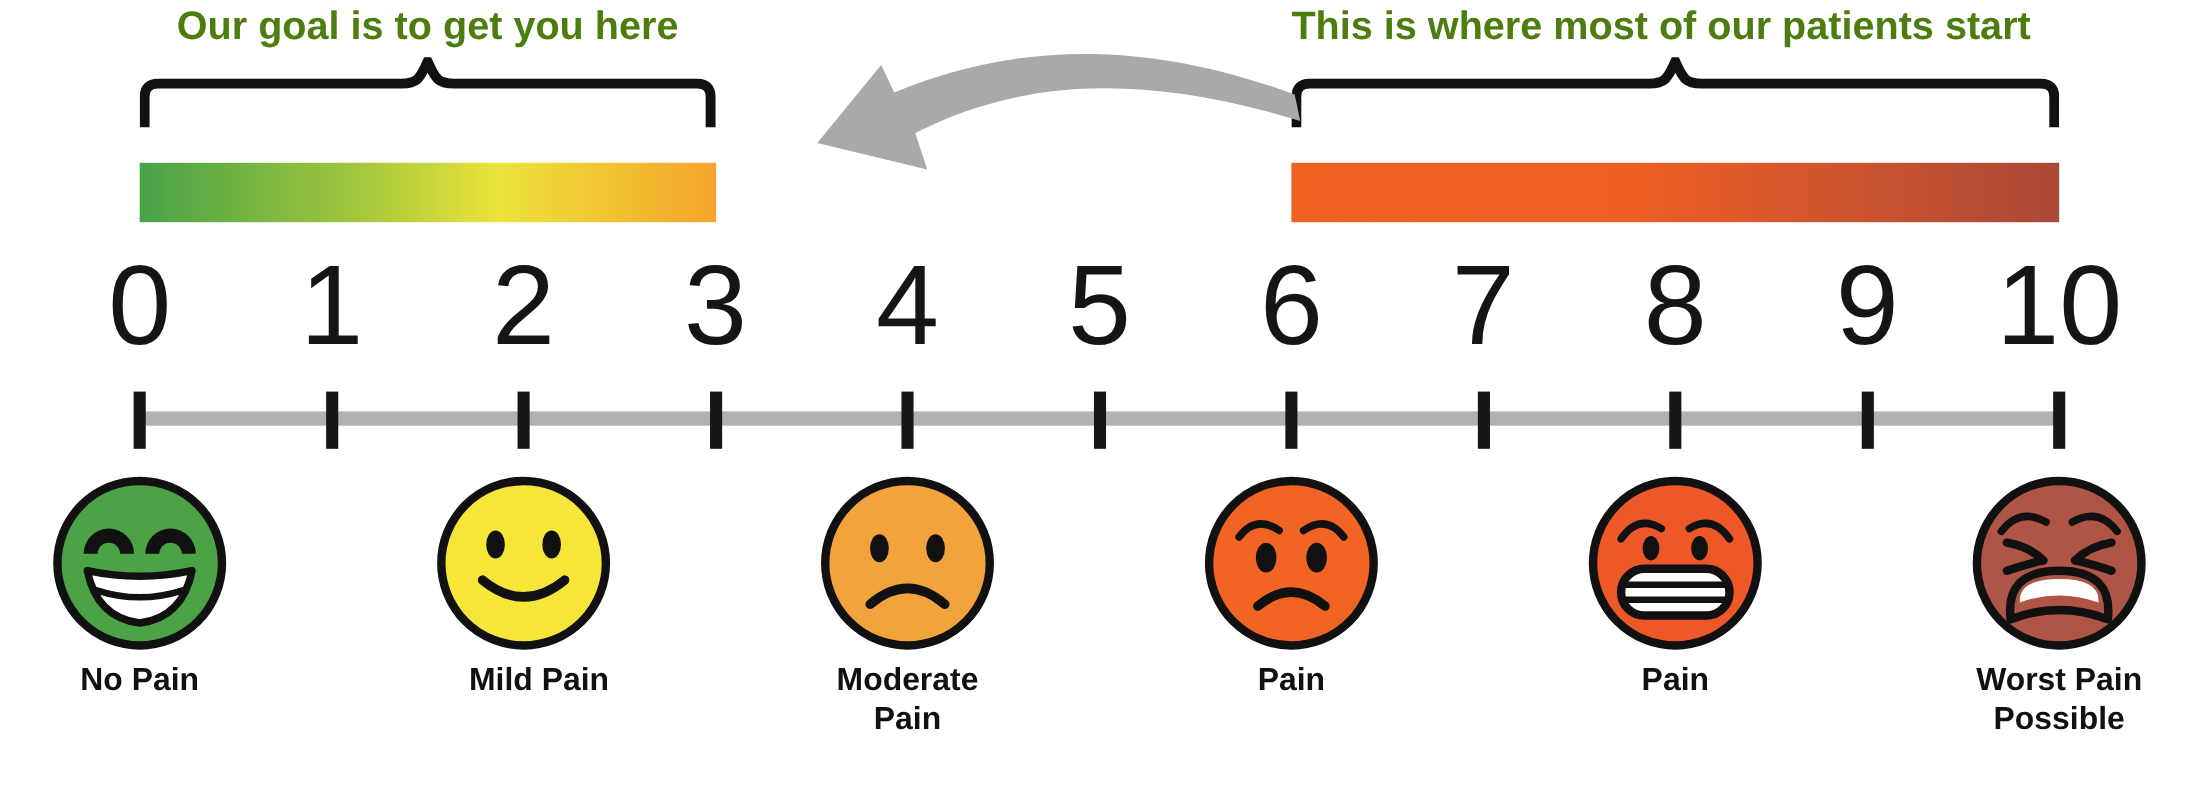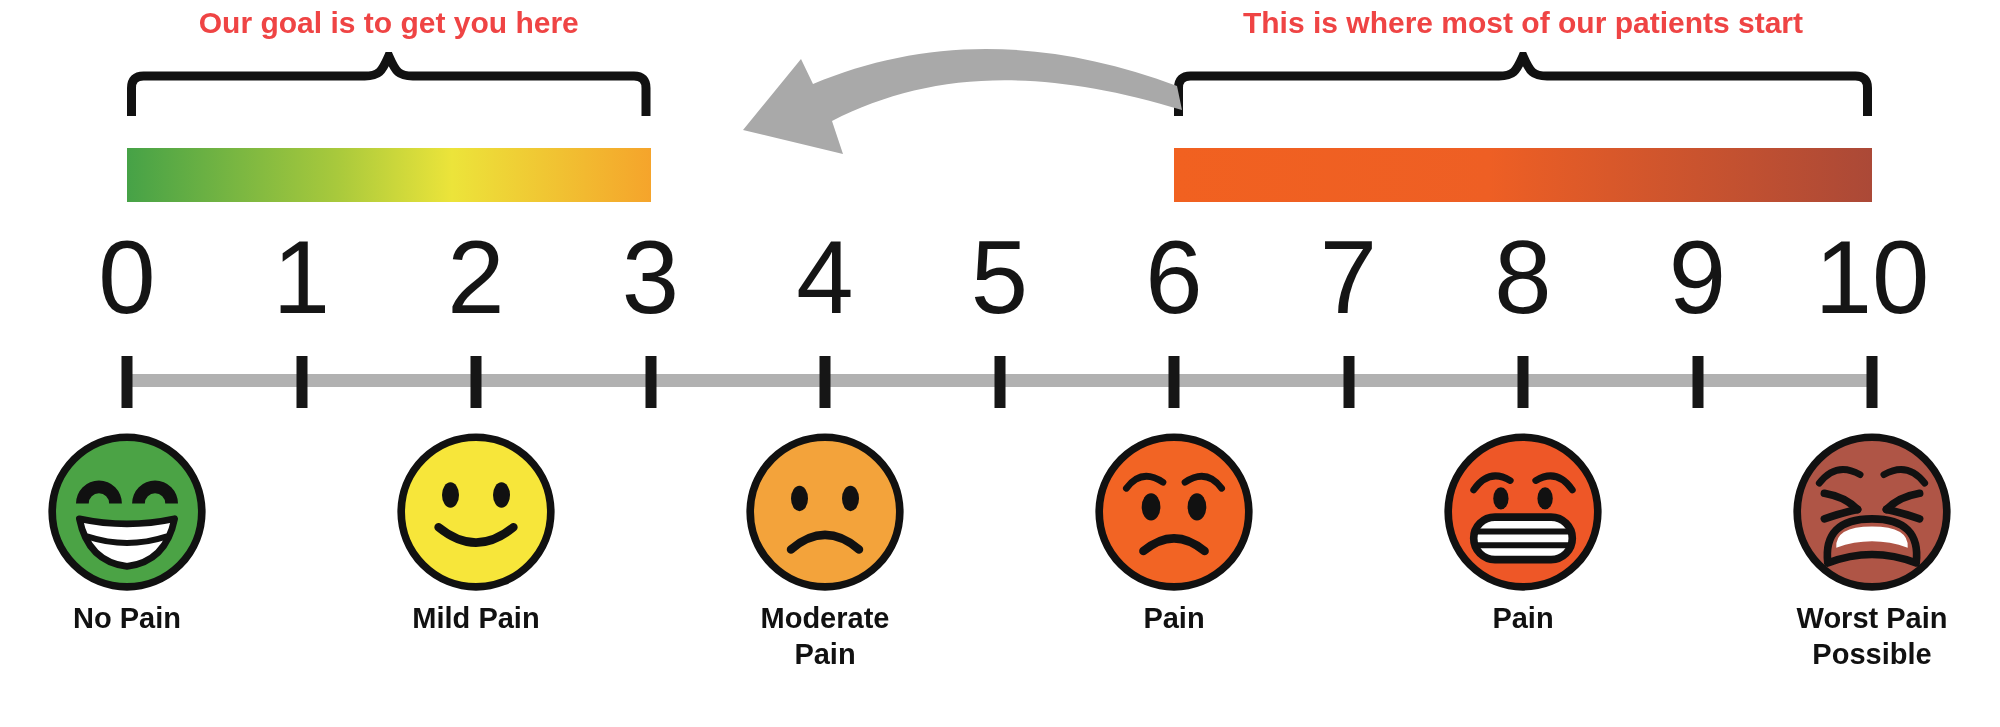--- a/index.html
+++ b/index.html
@@ -1,22 +1,22 @@
 <!DOCTYPE html>
 <html><head>
 <meta charset="utf-8">
 <style>
   html,body{margin:0;padding:0;background:#fff;}
   #stage{
     position:relative;width:2000px;height:727px;background:#fff;overflow:hidden;
     font-family:"Liberation Sans", sans-serif;color:#1a1a1a;
   }
   .heading{
-    position:absolute;top:2px;font-size:30px;font-weight:700;line-height:42px;
-    text-align:center;color:#ef4444;letter-spacing:0px;white-space:nowrap;
+    position:absolute;top:2px;font-size:36px;font-weight:700;line-height:42px;
+    text-align:center;color:#4d7c0f;letter-spacing:0px;white-space:nowrap;
   }
   .brace{position:absolute;top:52px;height:64px;}
   .gbar{position:absolute;top:148px;height:54px;}
   .num{
     position:absolute;top:226px;height:104px;line-height:104px;font-size:103px;
     font-weight:400;text-align:center;color:#151515;transform:translateX(-50%);
   }
   .tick{position:absolute;top:356px;width:11px;height:52px;background:#161616;transform:translateX(-50%);}
   #scale-line{position:absolute;top:374px;height:13px;background:#b1b1b1;}
   .face{position:absolute;width:170px;height:170px;top:427px;transform:translateX(-50%);}
@@ -25,21 +25,21 @@
     font-size:29px;font-weight:700;line-height:36px;text-align:center;color:#111;
   }
   #improvement-arrow{position:absolute;left:733px;top:26px;}
 </style>
 </head>
 <body>
 
 <div id="stage">
 
   <div class="heading" id="goal-heading" style="left: 127px; width: 523.5px; text-align: center;">Our goal is to get you here</div>
-  <div class="heading" id="start-heading" style="left: 1174px; width: 698px; text-align: center;">This is where most of our patients start</div>
+  <div class="heading" id="start-heading" style="left: 1174px; width: 698px; text-align: left;">This is where most of our patients start</div>
 
   <svg class="brace" id="goal-brace" width="523.5" height="64" viewBox="0 0 523.5 64" style="left: 127px;">
       <path d="M 4.5 64 L 4.5 36 Q 4.5 24 16.5 24 L 237.75 24 C 251.75 24 254.75 20 261.75 4 C 268.75 20 271.75 24 285.75 24 L 507 24 Q 519 24 519 36 L 519 64" fill="none" stroke="#111" stroke-width="9"></path>
     </svg>
   <svg class="brace" id="start-brace" width="698" height="64" viewBox="0 0 698 64" style="left: 1174px;">
       <path d="M 4.5 64 L 4.5 36 Q 4.5 24 16.5 24 L 325 24 C 339 24 342 20 349 4 C 356 20 359 24 373 24 L 681.5 24 Q 693.5 24 693.5 36 L 693.5 64" fill="none" stroke="#111" stroke-width="9"></path>
     </svg>
 
   <div class="gbar" id="goal-bar" style="left: 127px; width: 523.5px; background: linear-gradient(to right, rgb(70, 162, 71) 0%, rgb(168, 201, 60) 40%, rgb(236, 228, 58) 62%, rgb(245, 164, 43) 100%);"></div>
   <div class="gbar" id="start-bar" style="left: 1174px; width: 698px; background: linear-gradient(to right, rgb(241, 97, 32) 0%, rgb(238, 95, 36) 45%, rgb(171, 73, 55) 100%);"></div>
@@ -123,21 +123,21 @@
         <path d="M 56 -22 Q 32 -18 17 -3" fill="none" stroke="#111" stroke-width="9" stroke-linecap="round"></path>
         <path d="M 56 8 Q 32 0 17 -3" fill="none" stroke="#111" stroke-width="9" stroke-linecap="round"></path>
         <path d="M -52 60 Q -58 8 0 8 Q 58 8 52 60 Q 0 40 -52 60 Z" fill="#af5546" stroke="#111" stroke-width="9" stroke-linejoin="round"></path>
         <path d="M -42 42 Q -44 17 0 17 Q 44 17 42 42 Q 0 27 -42 42 Z" fill="#fff"></path>
       </svg>
     </div>
   <div id="labels-layer">
       <div class="face-label" style="left: 127px;">
         <div>No Pain</div>
       </div>
-      <div class="face-label" style="left: 476px;">
+      <div class="face-label" style="left: 490px;">
         <div>Mild Pain</div>
       </div>
       <div class="face-label" style="left: 825px;">
         <div>Moderate</div>
         <div>Pain</div>
       </div>
       <div class="face-label" style="left: 1174px;">
         <div>Pain</div>
       </div>
       <div class="face-label" style="left: 1523px;">

